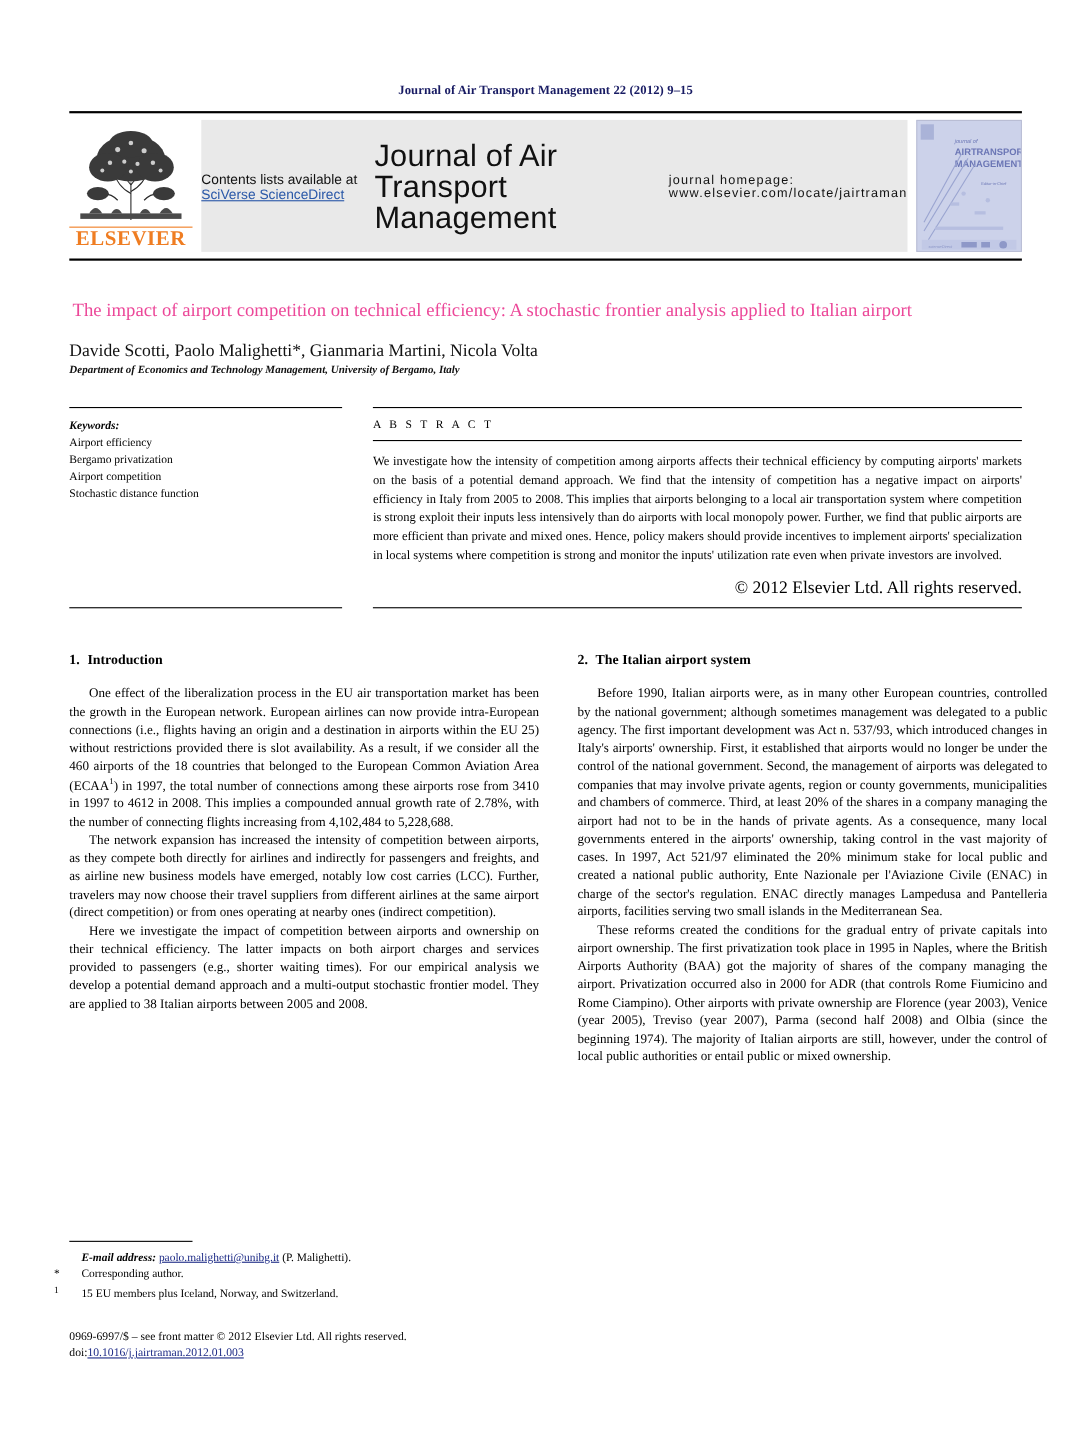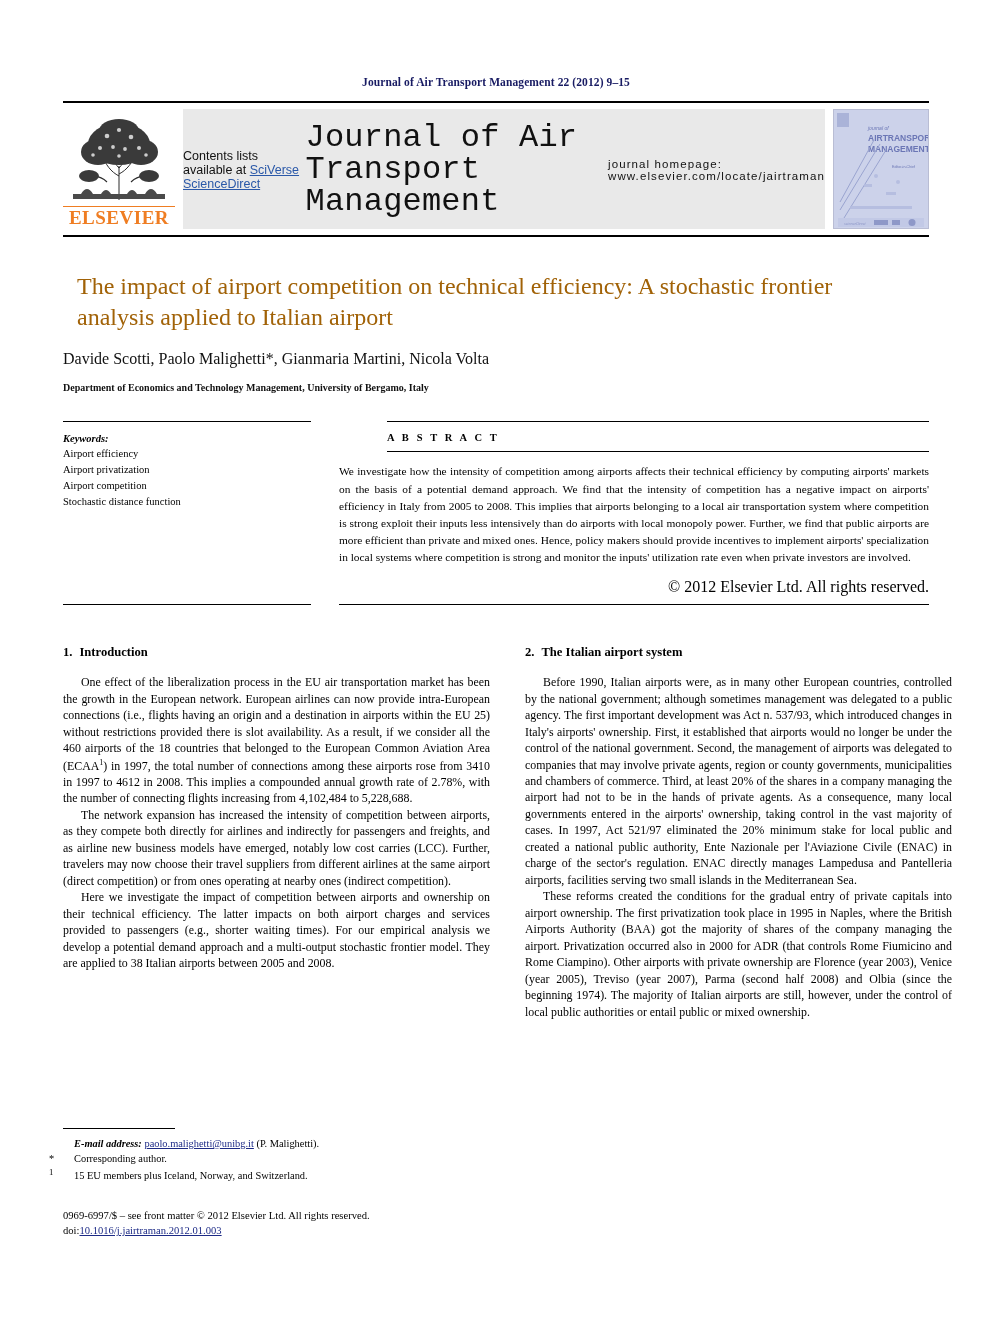--- a/index.html
+++ b/index.html
@@ -73,22 +73,22 @@
     align-items: center;
     padding: 12px 0 11px 0;
   }
   .contents-line {
     font-family: "Liberation Sans", sans-serif;
     font-size: 12.5px;
     color: #111;
   }
   .contents-line .sd-link { color: #2a58a8; }
   .journal-name {
-    font-family: Liberation Mono, monospace;
-    font-size: 32px;
+    font-family: Liberation Sans, sans-serif;
+    font-size: 28px;
     color: #111;
     line-height: 1;
     letter-spacing: 0.2px;
   }
   .homepage-line {
     font-family: "Liberation Sans", sans-serif;
     font-size: 11.5px;
     letter-spacing: 1.1px;
     color: #111;
   }
@@ -103,38 +103,39 @@
   }
   .masthead-rule {
     border-top: 2.5px solid #000;
     margin: 6px 63px 0 63px;
   }
 
   
   .title-block { margin: 34px 63px 0 63px; }
   .paper-title {
     font-family: "Liberation Serif", serif;
-    font-size: 24px;
+    font-size: 17px;
     line-height: 1.28;
-    color: #a16207;
-    margin: 14px;
+    color: #ec4899;
+    margin: 3px;
     font-weight: normal;
   }
   .authors {
     font-family: "Liberation Serif", serif;
     font-size: 16px;
     color: #111;
     margin-top: 18px;
   }
   .affiliation {
     font-family: "Liberation Serif", serif;
     font-size: 10px;
+    font-style: italic;
     font-weight: bold;
     color: #111;
-    margin-top: 14px;
+    margin-top: 2px;
   }
 
   
   .info-area {
     margin: 28px 63px 0 63px;
     display: flex;
     gap: 0;
     position: relative;
   }
   .kw-col {
@@ -154,27 +155,26 @@
     margin-bottom: 2px;
   }
   .kw-item { font-size: 10.5px; line-height: 1.5; }
 
   .abs-col {
     flex: 1 1 auto;
     padding-left: 28px;
   }
   .abs-head {
     font-size: 10.5px;
-    font-weight: bold;
+    font-weight: normal;
     letter-spacing: 2.6px;
     padding-bottom: 8px;
     border-bottom: 1.6px solid #000;
     border-top: 1.6px solid #000;
     padding-top: 10px;
-    margin-left: 48px;
   }
   .abs-body {
     font-size: 11.4px;
     line-height: 1.5;
     text-align: justify;
     margin-top: 11px;
   }
   .abs-rights {
     font-size: 16px;
     text-align: right;
@@ -344,21 +344,21 @@
   <div class="title-block">
     <h1 class="paper-title">The impact of airport competition on technical efficiency: A stochastic frontier analysis applied to Italian airport</h1>
     <div class="authors">Davide Scotti, Paolo Malighetti*, Gianmaria Martini, Nicola Volta</div>
     <div class="affiliation">Department of Economics and Technology Management, University of Bergamo, Italy</div>
   </div>
 
   <div class="info-area">
     <div class="kw-col">
       <div class="kw-title">Keywords:</div>
       <div class="kw-item">Airport efficiency</div>
-      <div class="kw-item">Airport privatization</div>
+      <div class="kw-item">Bergamo privatization</div>
       <div class="kw-item">Airport competition</div>
       <div class="kw-item">Stochastic distance function</div>
     </div>
     <div class="abs-col">
       <div class="abs-head">A B S T R A C T</div>
       <div class="abs-col-under">
         <div class="abs-body">We investigate how the intensity of competition among airports affects their technical efficiency by computing airports' markets on the basis of a potential demand approach. We find that the intensity of competition has a negative impact on airports' efficiency in Italy from 2005 to 2008. This implies that airports belonging to a local air transportation system where competition is strong exploit their inputs less intensively than do airports with local monopoly power. Further, we find that public airports are more efficient than private and mixed ones. Hence, policy makers should provide incentives to implement airports' specialization in local systems where competition is strong and monitor the inputs' utilization rate even when private investors are involved.</div>
         <div class="abs-rights">© 2012 Elsevier Ltd. All rights reserved.</div>
       </div>
     </div>

